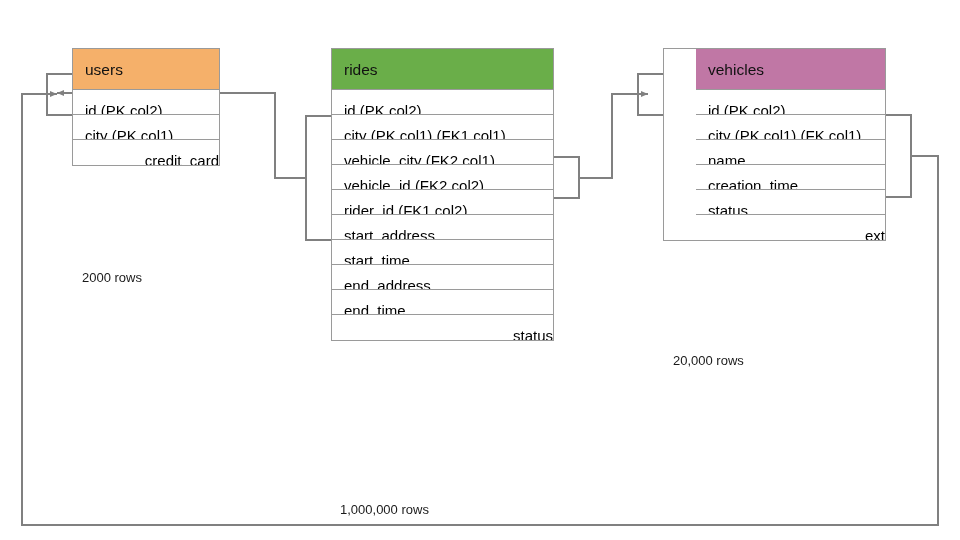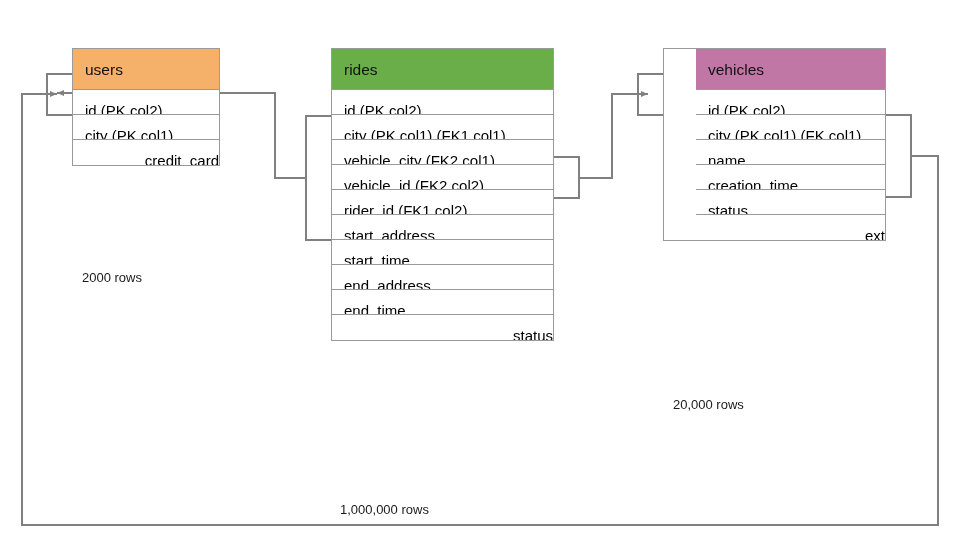--- a/index.html
+++ b/index.html
@@ -119,15 +119,15 @@
 
   <div class="table-box" style="left:663px; top:12px; width:223px;padding-left:32px;">
     <div class="tbl-header" style="background:#C077A5;">vehicles</div>
     <div class="tbl-row">id (PK col2)</div>
     <div class="tbl-row">city (PK col1) (FK col1)</div>
     <div class="tbl-row">name</div>
     <div class="tbl-row">creation_time</div>
     <div class="tbl-row">status</div>
     <div class="tbl-row last">ext</div>
   </div>
-  <div class="row-count" style="left:673px; top:353px;margin-top:44px;">20,000 rows</div>
+  <div class="row-count" style="left:673px; top:353px;">20,000 rows</div>
 
 </div>
 
 </body></html>

